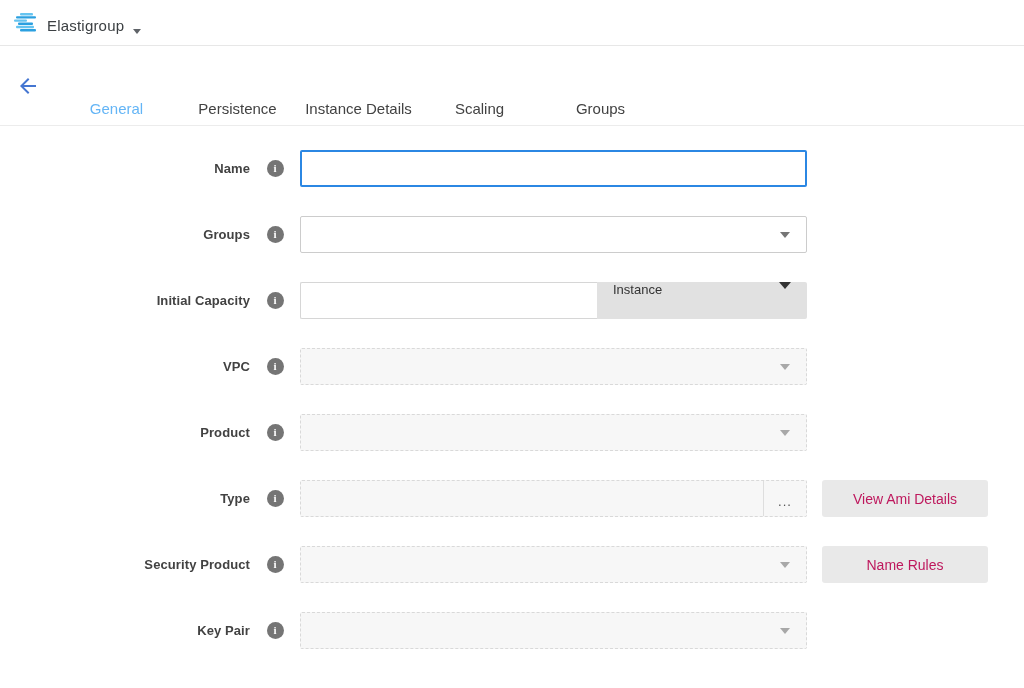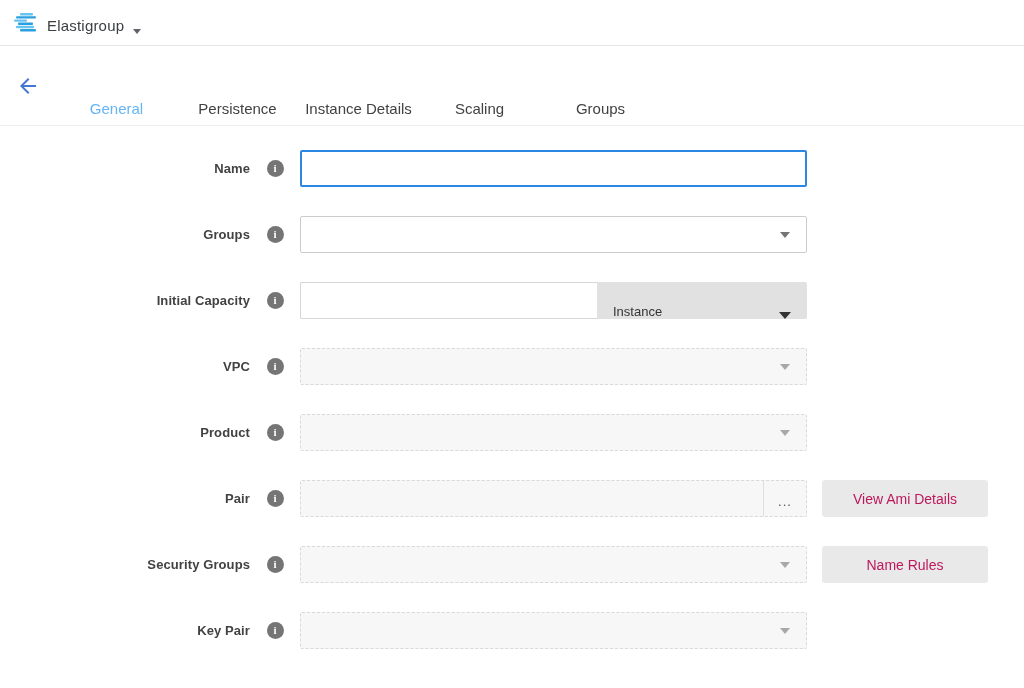--- a/index.html
+++ b/index.html
@@ -45,21 +45,21 @@
     padding:0 16px; cursor:pointer; }
   .select .caret { border-top-color:#757575; }
   .select.disabled { border:1px dashed #d9d9d9; background:#f7f7f7; cursor:default; }
   .select.disabled .caret { border-top-color:#a8a8a8; }
 
   
   .cap-input { width:297px; height:100%; border:1px solid #d6d6d6; border-right:none;
     border-radius:2px 0 0 2px; padding:0 12px; font-size:14px; color:#333;
     outline:none; background:#fff; }
   .unit-select { width:210px; height:100%; background:#e1e1e1; border-radius:0 2px 2px 0;
-    display:flex; align-items:flex-end; justify-content:space-between;
+    display:flex; align-items:flex-start; justify-content:space-between;
     padding:0 16px; cursor:pointer; }
   .unit-label { font-size:13px; color:#333; }
   .unit-select .caret { border-left-width:6px; border-right-width:6px;
     border-top-width:7px; border-top-color:#333; }
 
   
   .image-box { width:100%; height:100%; border:1px dashed #d9d9d9; border-radius:2px;
     background:#f7f7f7; display:flex; align-items:stretch; }
   .image-value { flex:1; }
   .browse-btn { width:43px; border:none; border-left:1px solid #dedede;
@@ -162,35 +162,35 @@
       </div>
     <div class="control-col">
       <div class="select disabled">
         <span style="flex:1; font-size:14px; color:#999;"></span>
         <span class="caret"></span>
       </div>
     </div>
   </div>
 
   <div class="field-row">
-    <div class="field-label">Pair</div>
+    <div class="field-label">Type</div>
     <div class="info-col">
         <span class="info-icon">i</span>
       </div>
     <div class="control-col">
       <div class="image-box">
         <span class="image-value"></span>
         <button class="browse-btn">...</button>
       </div>
     </div>
     <button class="side-btn">View Ami Details</button>
   </div>
 
   <div class="field-row">
-    <div class="field-label">Security Groups</div>
+    <div class="field-label">Security Product</div>
     <div class="info-col">
         <span class="info-icon">i</span>
       </div>
     <div class="control-col">
       <div class="select disabled">
         <span style="flex:1; font-size:14px; color:#999;"></span>
         <span class="caret"></span>
       </div>
     </div>
     <button class="side-btn">Name Rules</button>

